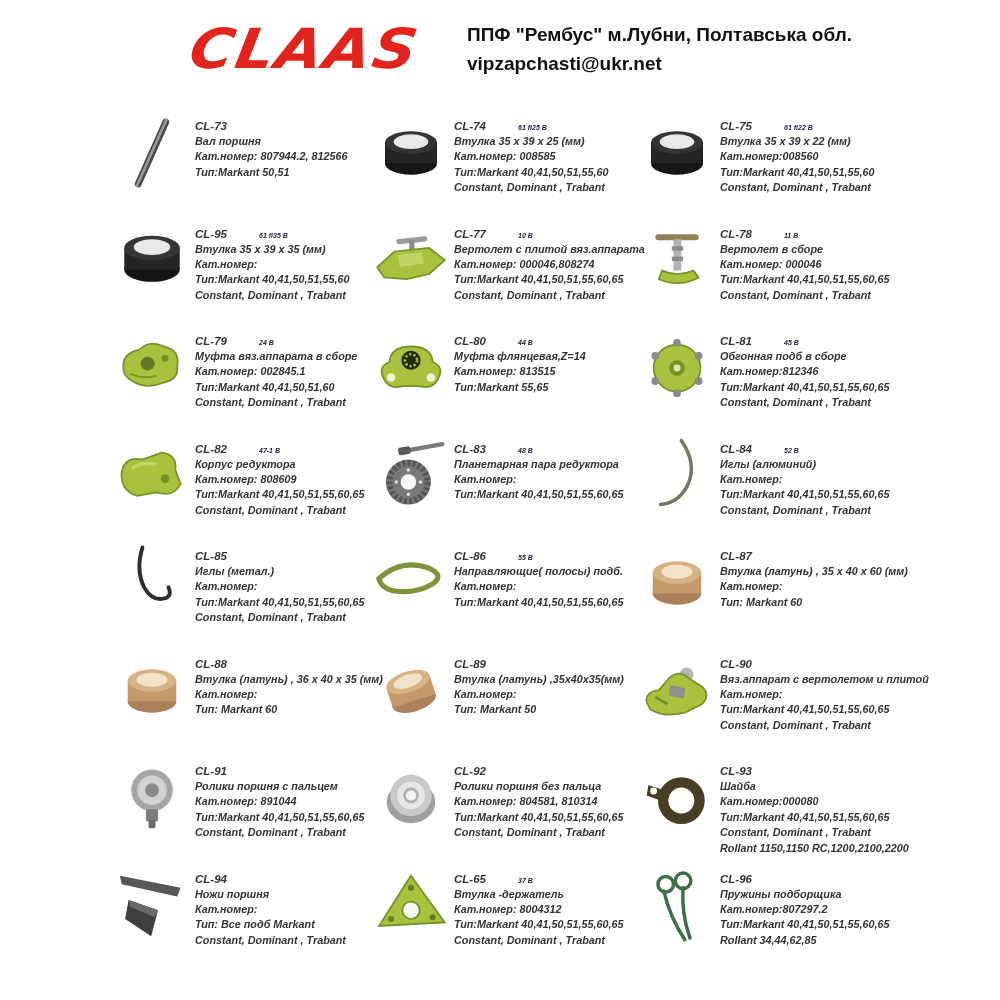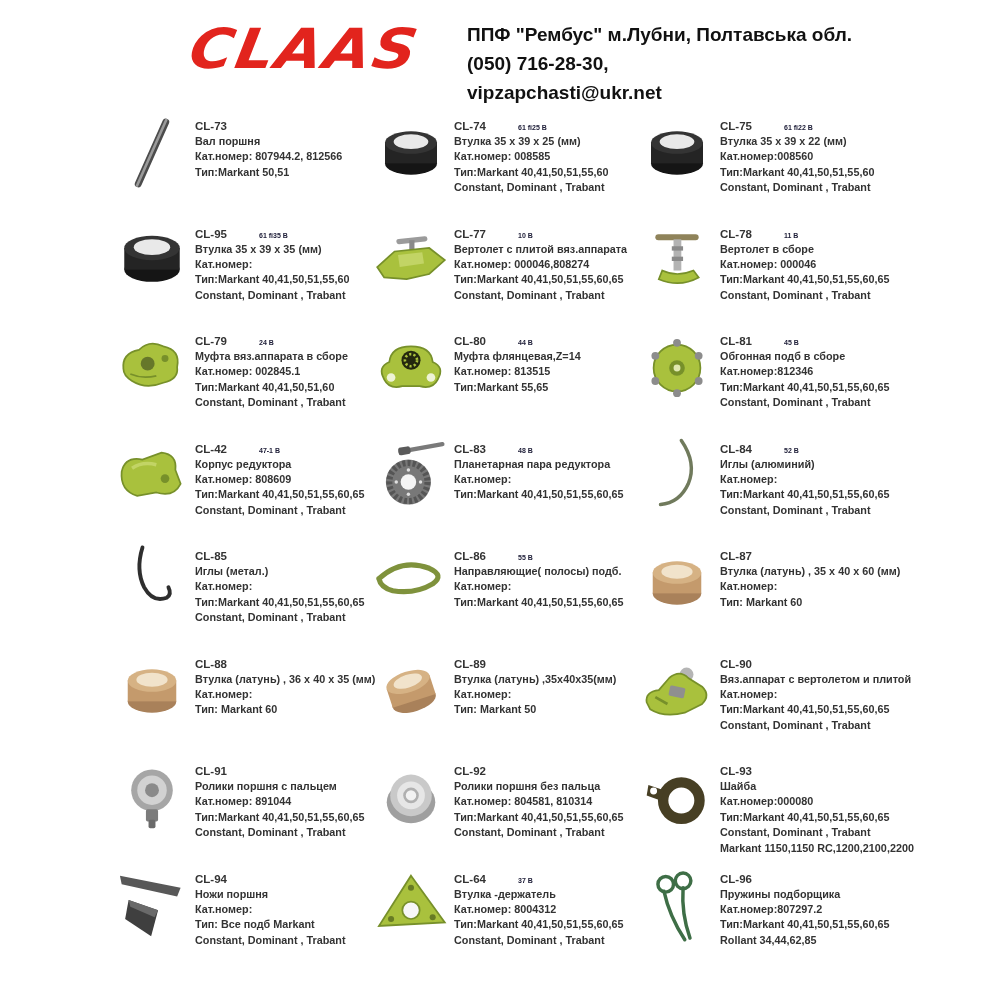--- a/index.html
+++ b/index.html
@@ -9,35 +9,34 @@
   .logo{position:absolute;left:196px;top:16px;color:#e2241d;font-weight:900;font-style:italic;
         font-size:60px;letter-spacing:2px;transform:skewX(-10deg) scaleY(0.92);transform-origin:left top;
         font-family:"DejaVu Sans",sans-serif;}
   .contact{position:absolute;left:467px;top:20px;color:#111;font-weight:700;font-size:19px;line-height:29px;}
   
   .grid{position:absolute;left:113px;top:113px;width:880px;
         display:grid;grid-template-columns:259px 266px 355px;grid-auto-rows:107.5px;}
   .cell{display:flex;align-items:flex-start;}
   .thumb{flex:0 0 78px;height:80px;margin-right:4px;}
   .thumb svg{width:78px;height:80px;display:block;}
-  .info{padding-top:3px;}
+  .info{padding-top:3px;font-style:italic;}
   .code{display:inline-block;min-width:64px;font-size:11.5px;font-weight:700;color:#333;}
   .note{font-size:7px;font-weight:700;color:#20203a;}
   .ln{font-size:10.8px;font-weight:700;color:#333;line-height:15.4px;white-space:nowrap;}
   .ln:empty{display:none;}
 </style>
 </head>
 <body>
 
 <div class="page">
 
   <div class="logo">CLAAS</div>
   <div class="contact">
     <div>ППФ "Рембус" м.Лубни, Полтавська обл.</div>
-    <div>(050) 716-28-30,</div>
     <div>vipzapchasti@ukr.net</div>
   </div>
 
   <div class="grid">
 
     <div class="cell">
       <div class="thumb">
         <svg viewBox="0 0 90 90">
             <g transform="rotate(24 45 45)">
               <rect x="41" y="2" width="8" height="86" rx="4" fill="#4c4c4c"></rect>
@@ -214,21 +213,21 @@
 
     <div class="cell">
       <div class="thumb">
         <svg viewBox="0 0 90 90">
             <path d="M10 40 Q14 22 34 26 L56 18 Q74 20 72 38 L78 54 Q70 70 50 64 L28 68 Q8 62 10 40 Z" fill="#a9c13d" stroke="#77902a" stroke-width="2"></path>
             <path d="M22 36 Q34 28 50 32" stroke="#c2d465" stroke-width="4" fill="none"></path>
             <circle cx="60" cy="48" r="5" fill="#77902a"></circle>
           </svg>
       </div>
       <div class="info">
-          <div><span class="code">CL-42</span><span class="note">47-1 В</span></div>
+          <div><span class="code">CL-82</span><span class="note">47-1 В</span></div>
         <div class="ln">Корпус редуктора</div>
         <div class="ln">Кат.номер: 808609</div>
         <div class="ln">Тип:Markant 40,41,50,51,55,60,65</div>
         <div class="ln">Constant, Dominant , Trabant</div>
 
       </div>
     </div>
 
     <div class="cell">
       <div class="thumb">
@@ -424,21 +423,21 @@
             <path d="M12 30 L30 36 L26 48 L10 42 Z" fill="#473f24"></path>
             <circle cx="18" cy="37" r="4" fill="#fff"></circle>
           </svg>
       </div>
       <div class="info">
           <div><span class="code">CL-93</span><span class="note"></span></div>
         <div class="ln">Шайба</div>
         <div class="ln">Кат.номер:000080</div>
         <div class="ln">Тип:Markant 40,41,50,51,55,60,65</div>
         <div class="ln">Constant, Dominant , Trabant</div>
-        <div class="ln">Markant 1150,1150 RC,1200,2100,2200</div>
+        <div class="ln">Rollant 1150,1150 RC,1200,2100,2200</div>
       </div>
     </div>
 
     <div class="cell">
       <div class="thumb">
         <svg viewBox="0 0 90 90">
             <polygon points="8,10 78,24 74,34 10,20" fill="#585858"></polygon>
             <polygon points="18,38 52,50 44,80 14,60" fill="#3f3f3f"></polygon>
             <polygon points="18,38 52,50 48,58 20,46" fill="#6a6a6a"></polygon>
           </svg>
@@ -457,21 +456,21 @@
       <div class="thumb">
         <svg viewBox="0 0 90 90">
             <polygon points="45,10 84,64 8,68" fill="#a9c13d" stroke="#77902a" stroke-width="2"></polygon>
             <circle cx="45" cy="50" r="10" fill="#f7f7f7" stroke="#77902a" stroke-width="2"></circle>
             <circle cx="45" cy="24" r="3.5" fill="#677b24"></circle>
             <circle cx="70" cy="58" r="3.5" fill="#677b24"></circle>
             <circle cx="22" cy="60" r="3.5" fill="#677b24"></circle>
           </svg>
       </div>
       <div class="info">
-          <div><span class="code">CL-64</span><span class="note">37 В</span></div>
+          <div><span class="code">CL-65</span><span class="note">37 В</span></div>
         <div class="ln">Втулка -держатель</div>
         <div class="ln">Кат.номер: 8004312</div>
         <div class="ln">Тип:Markant 40,41,50,51,55,60,65</div>
         <div class="ln">Constant, Dominant , Trabant</div>
 
       </div>
     </div>
 
     <div class="cell">
       <div class="thumb">

